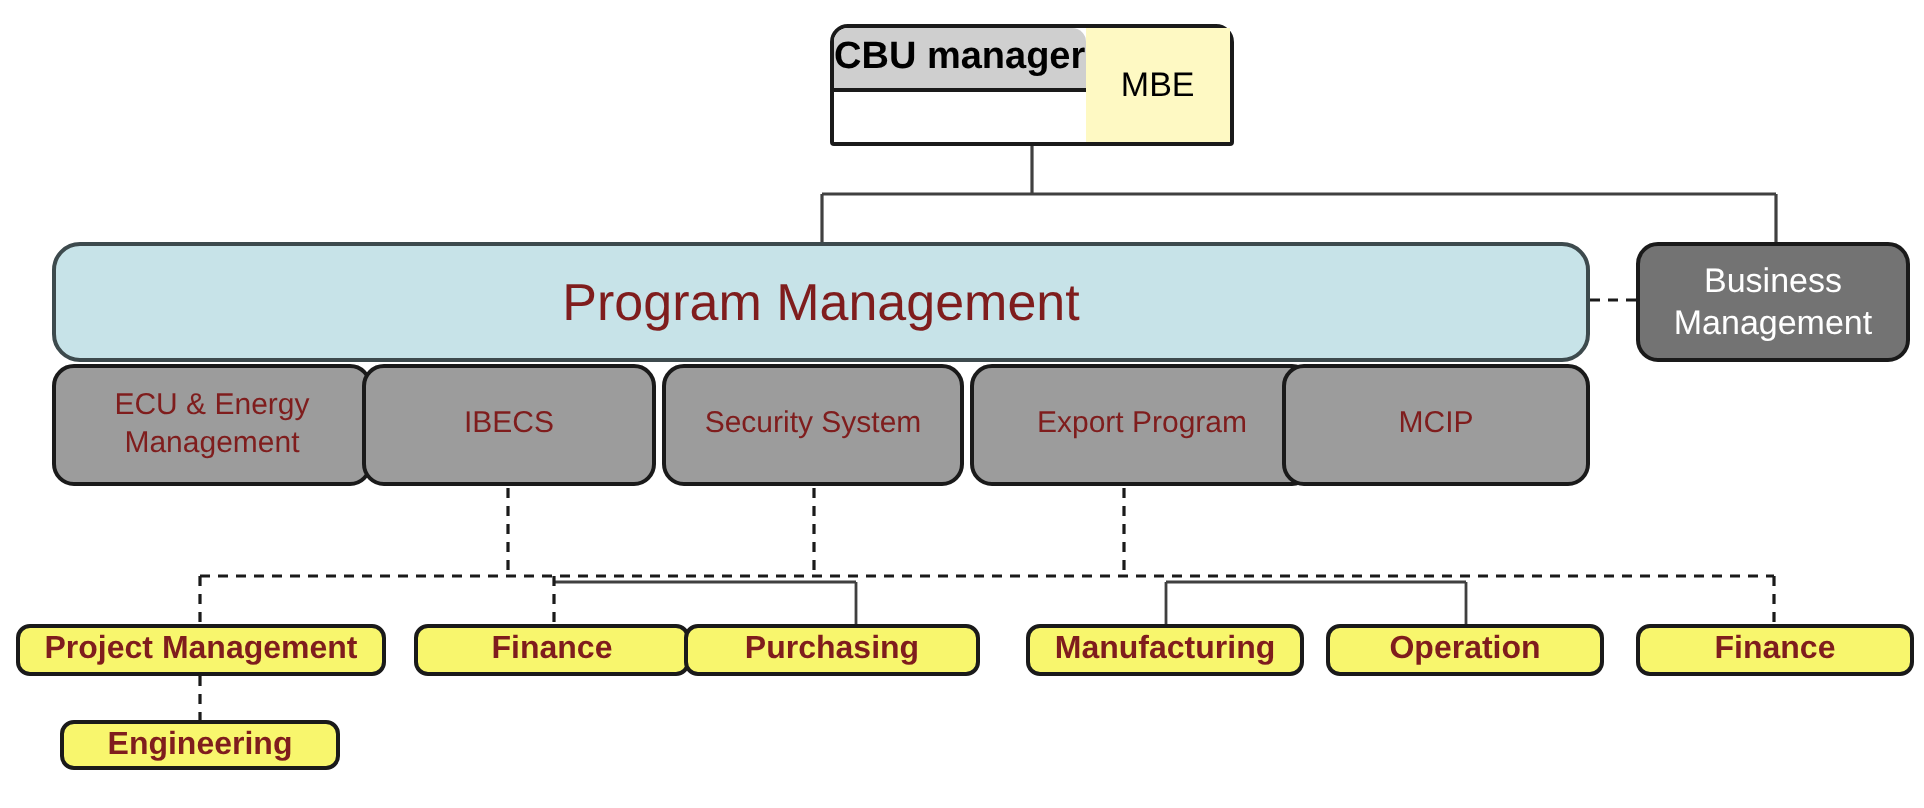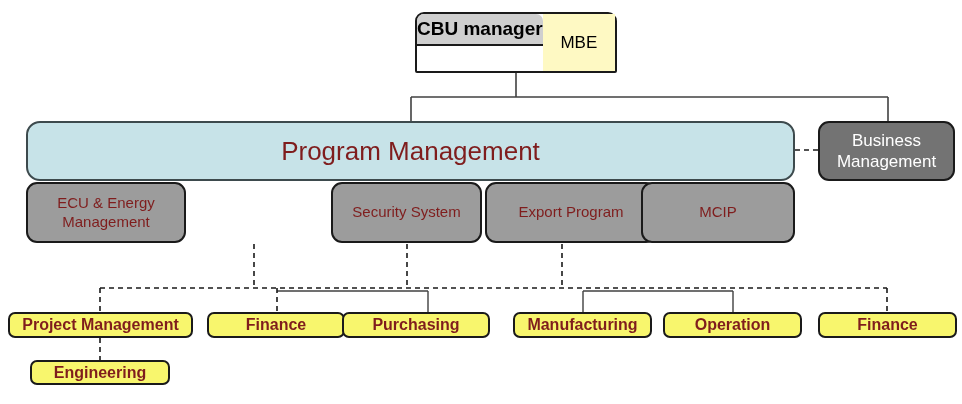--- a/index.html
+++ b/index.html
@@ -142,20 +142,21 @@
   <div class="cbu-block">
     <div class="cbu-header">CBU manager</div>
     <div class="cbu-sub">MBE</div>
   </div>
 
   <div class="node program-mgmt">Program Management</div>
 
   <div class="node business-mgmt">Business Management</div>
 
   <div class="node gray-box prog-0">ECU &amp; Energy Management</div>
+  <div class="node gray-box prog-1">IBECS</div>
   <div class="node gray-box prog-2">Security System</div>
   <div class="node gray-box prog-3">Export Program</div>
   <div class="node gray-box prog-4">MCIP</div>
 
   <div class="node yellow-box func-0">Project Management</div>
   <div class="node yellow-box func-1">Finance</div>
   <div class="node yellow-box func-2">Purchasing</div>
   <div class="node yellow-box func-3">Manufacturing</div>
   <div class="node yellow-box func-4">Operation</div>
   <div class="node yellow-box func-5">Finance</div>

